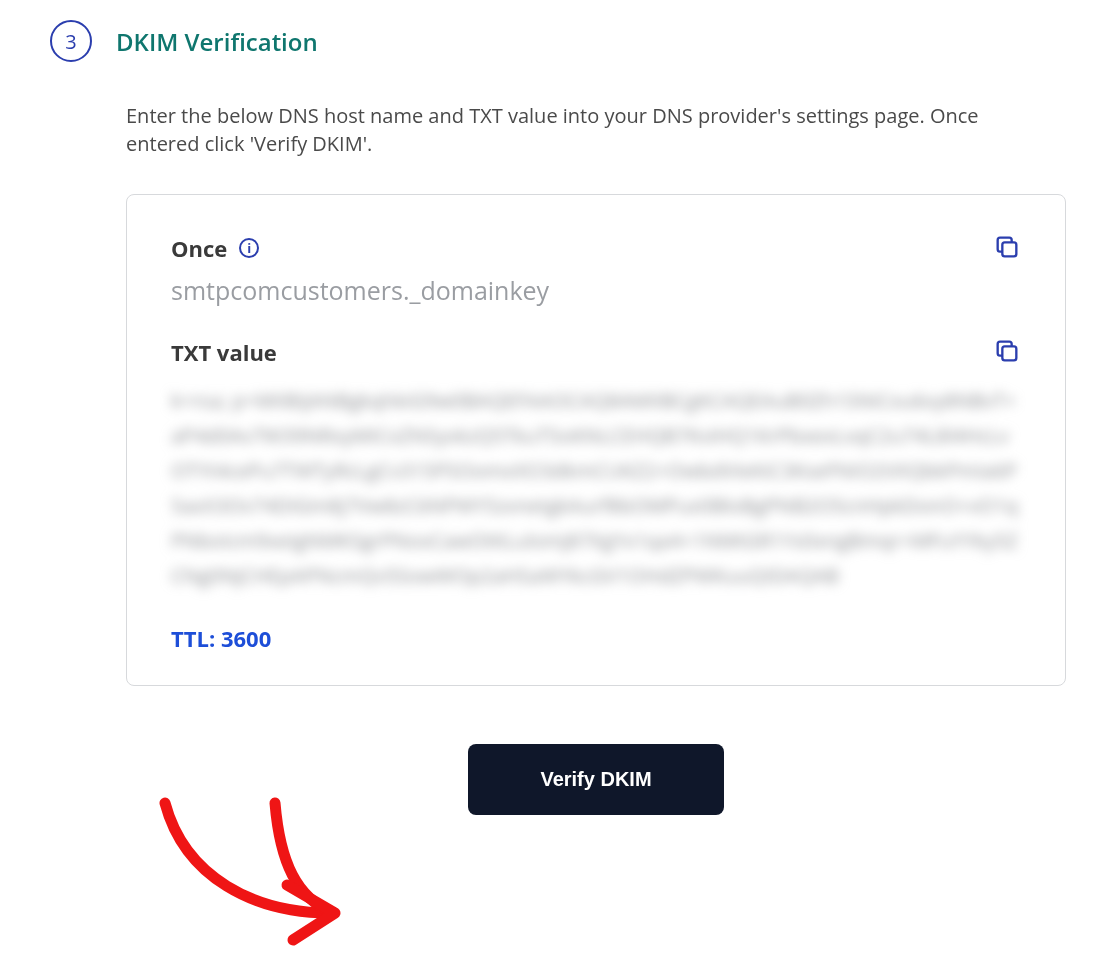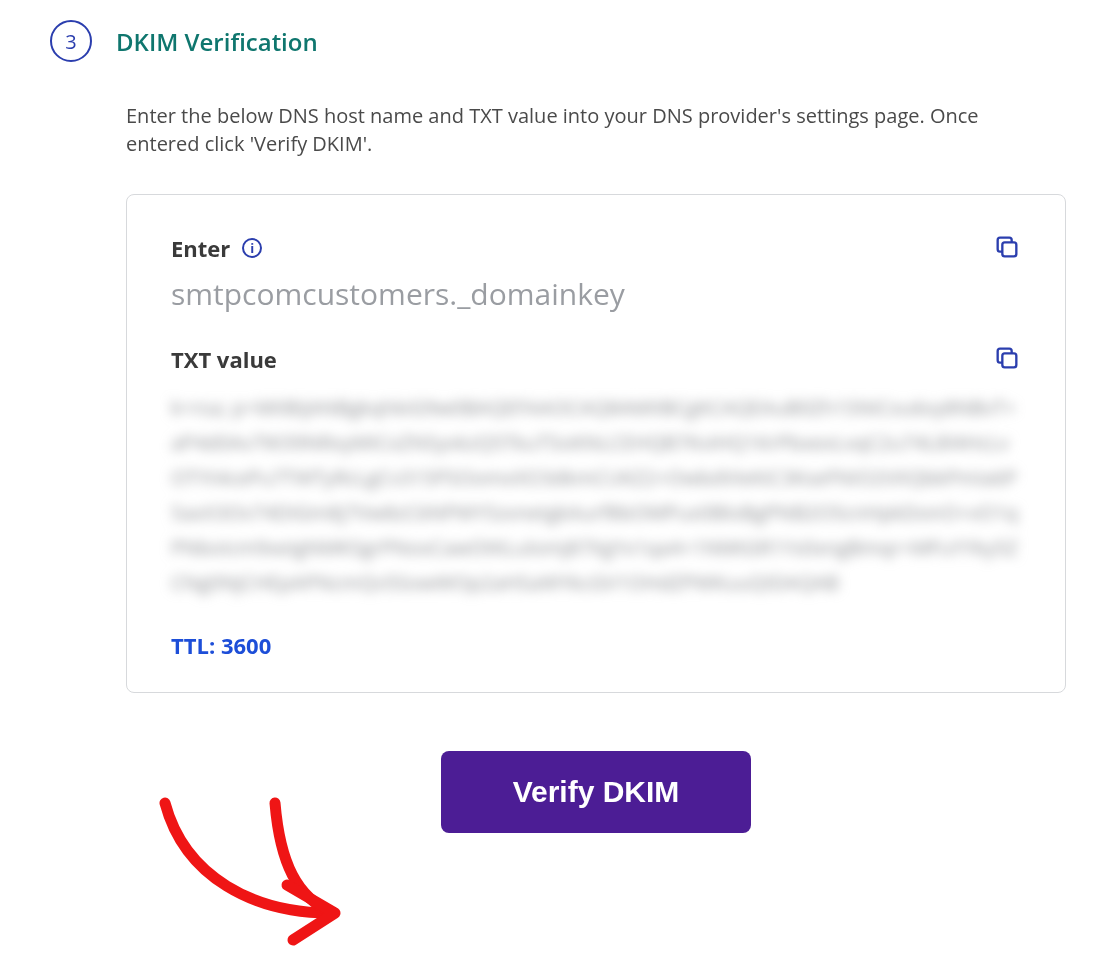--- a/index.html
+++ b/index.html
@@ -83,21 +83,21 @@
     top: 0;
     right: 0;
     width: 28px;
     height: 28px;
     cursor: pointer;
     color: #2b3eae;
   }
   .copy-btn svg { width: 100%; height: 100%; }
   .field-value {
     margin-top: 10px;
-    font-size: 30px;
+    font-size: 25px;
     color: #9a9da2;
   }
   .txt-blur {
     margin-top: 16px;
     filter: blur(6px);
     font-size: 20px;
     line-height: 1.75;
     color: #8d8f93;
     word-break: break-all;
     user-select: none;
@@ -108,23 +108,23 @@
     font-weight: 700;
     color: #1d4ed8;
   }
   .ttl-row .ttl-label::after { content: ": "; }
   .verify-row {
     margin-top: 58px;
     display: flex;
     justify-content: center;
   }
   .verify-btn {
-    background: #4c1d95;
+    background: #0f172a;
     color: #fff;
-    font-size: 30px;
+    font-size: 20px;
     font-weight: 600;
     border: none;
     border-radius: 8px;
     padding: 24px 72px;
     cursor: pointer;
   }
   .arrow-annotation {
     position: absolute;
     left: 135px;
     top: 808px;
@@ -144,21 +144,21 @@
   <div class="step-title">DKIM Verification</div>
 </div>
 
 <div class="content">
   <p class="description">Enter the below DNS host name and TXT value into your DNS provider's settings page. Once entered click 'Verify DKIM'.</p>
 
   <div class="card">
 
     <div class="field-block">
       <div class="field-label-row">
-        <span class="field-label">Enter</span>
+        <span class="field-label">Once</span>
         <span class="info-icon">i</span>
       </div>
       <div class="copy-btn">
         <svg viewBox="0 0 24 24" fill="none" stroke="currentColor" stroke-width="2">
           <rect x="8" y="8" width="12" height="12" rx="2"></rect>
           <path d="M16 8V6a2 2 0 0 0-2-2H6a2 2 0 0 0-2 2v8a2 2 0 0 0 2 2h2"></path>
         </svg>
       </div>
       <div class="field-value">smtpcomcustomers._domainkey</div>
     </div>

